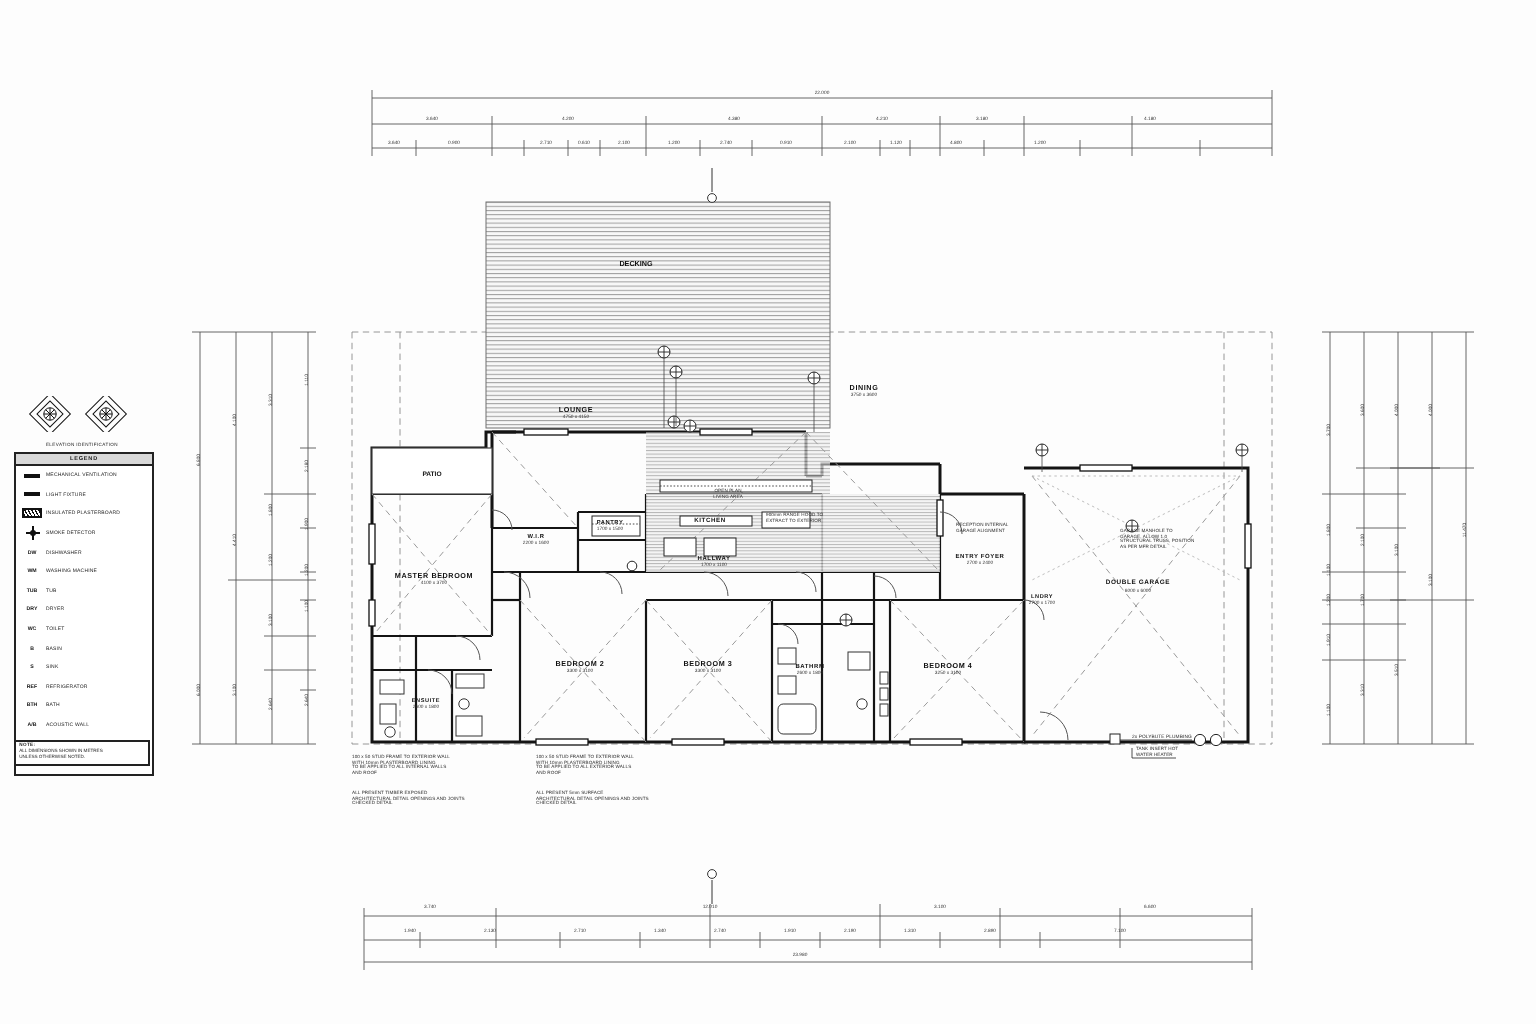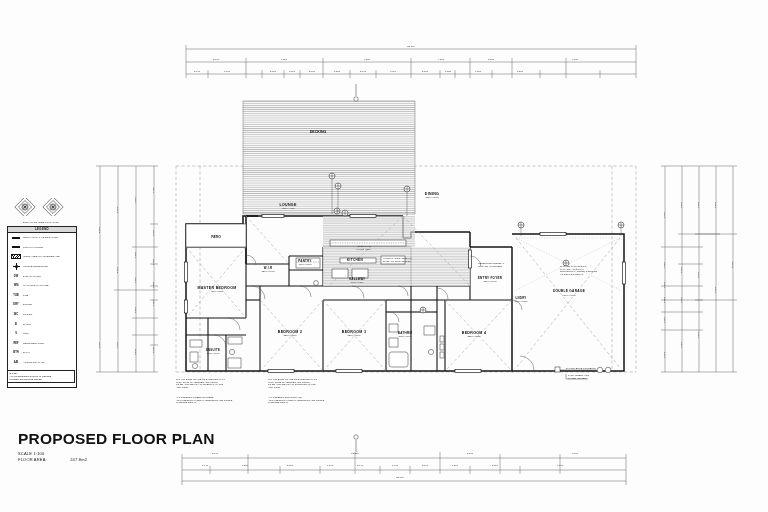--- a/index.html
+++ b/index.html
@@ -157,28 +157,20 @@
           <span class="legend-lbl">SURFACE SLIDER</span>
         </div>
       </div>
   </div>
 
   <div class="abs" id="note-box">
     <div id="note-head">NOTE:</div>
     <div id="note-body">ALL DIMENSIONS SHOWN IN METRES<br>UNLESS OTHERWISE NOTED.</div>
   </div>
 
-  <div class="abs" id="title-block">
-    <div id="title-main">PROPOSED FLOOR PLAN</div>
-    <div id="title-scale">SCALE 1:100</div>
-    <div id="title-area">
-      <span>FLOOR AREA:</span>
-      <span class="v">247.8m2</span>
-    </div>
-  </div>
 
   <svg class="abs" id="plan" style="left:0;top:0" width="768" height="512" viewBox="0 0 768 512">
 
     <defs>
       <pattern id="deckHatch" width="6" height="2.1" patternUnits="userSpaceOnUse">
         <rect width="6" height="2.1" fill="#f7f7f7"></rect>
         <rect width="6" height="0.5" fill="#9d9d9d"></rect>
       </pattern>
       <pattern id="tileHatch" width="6" height="1.6" patternUnits="userSpaceOnUse">
         <rect width="6" height="1.6" fill="#f2f2f2"></rect>

